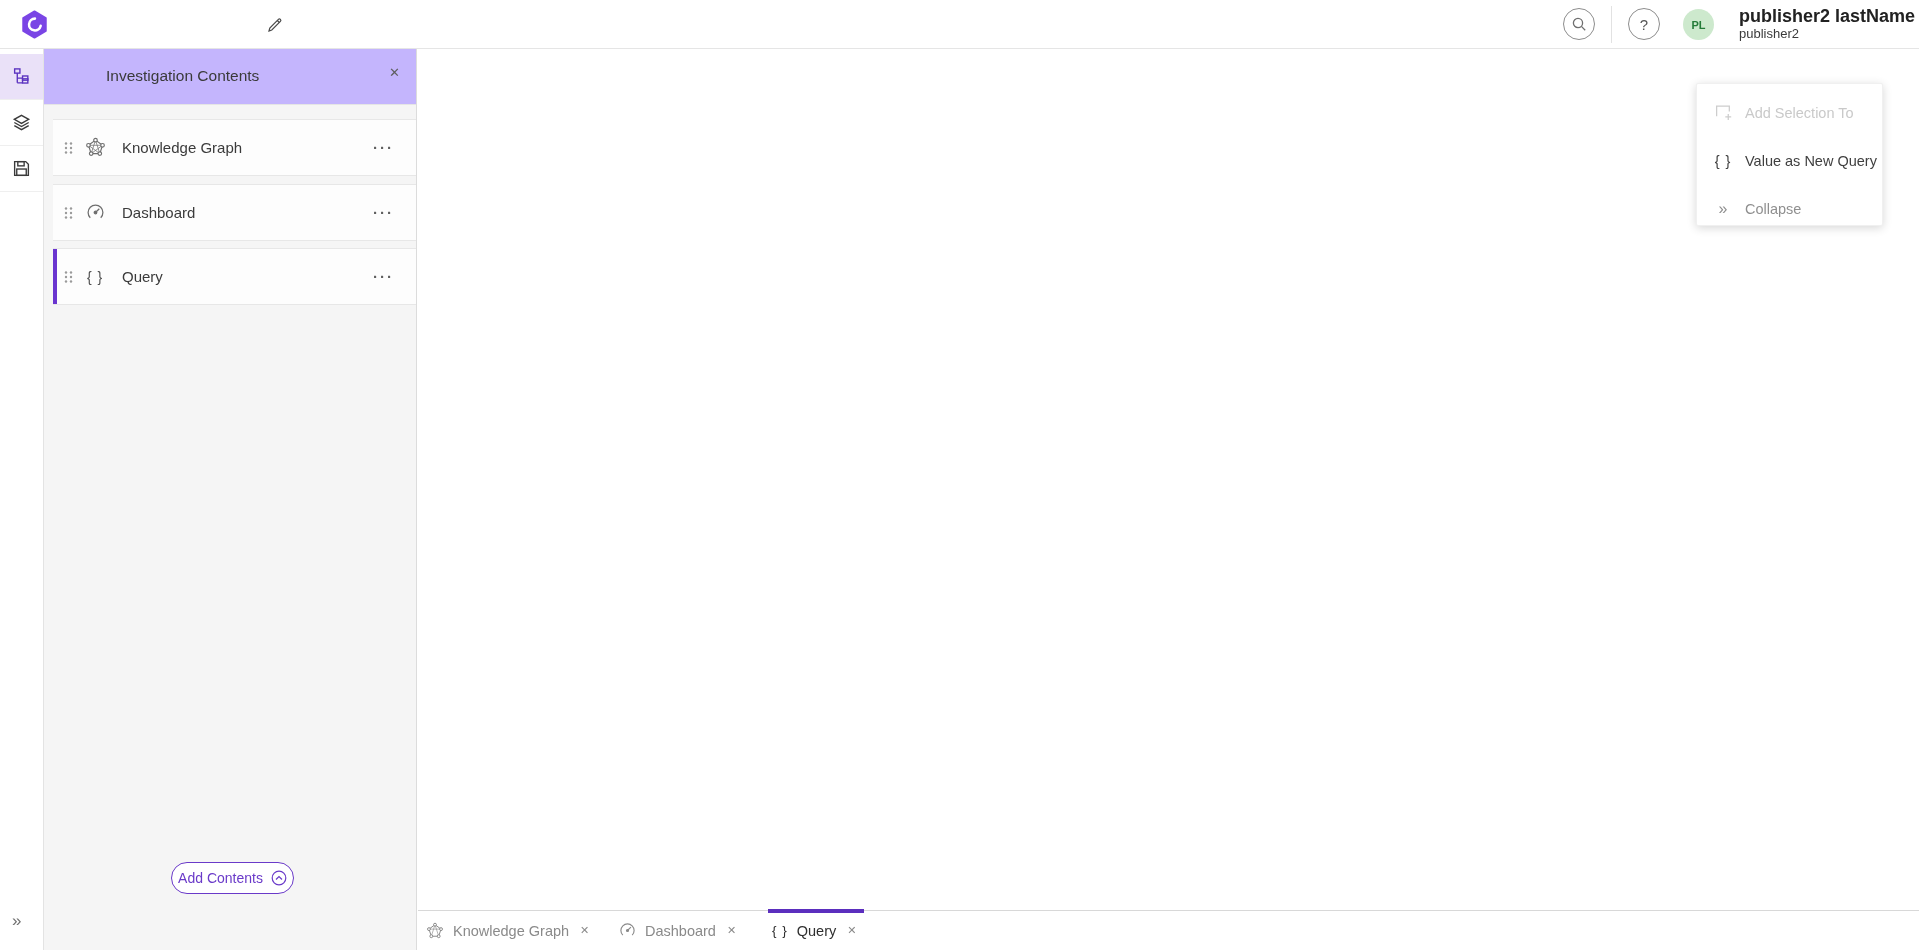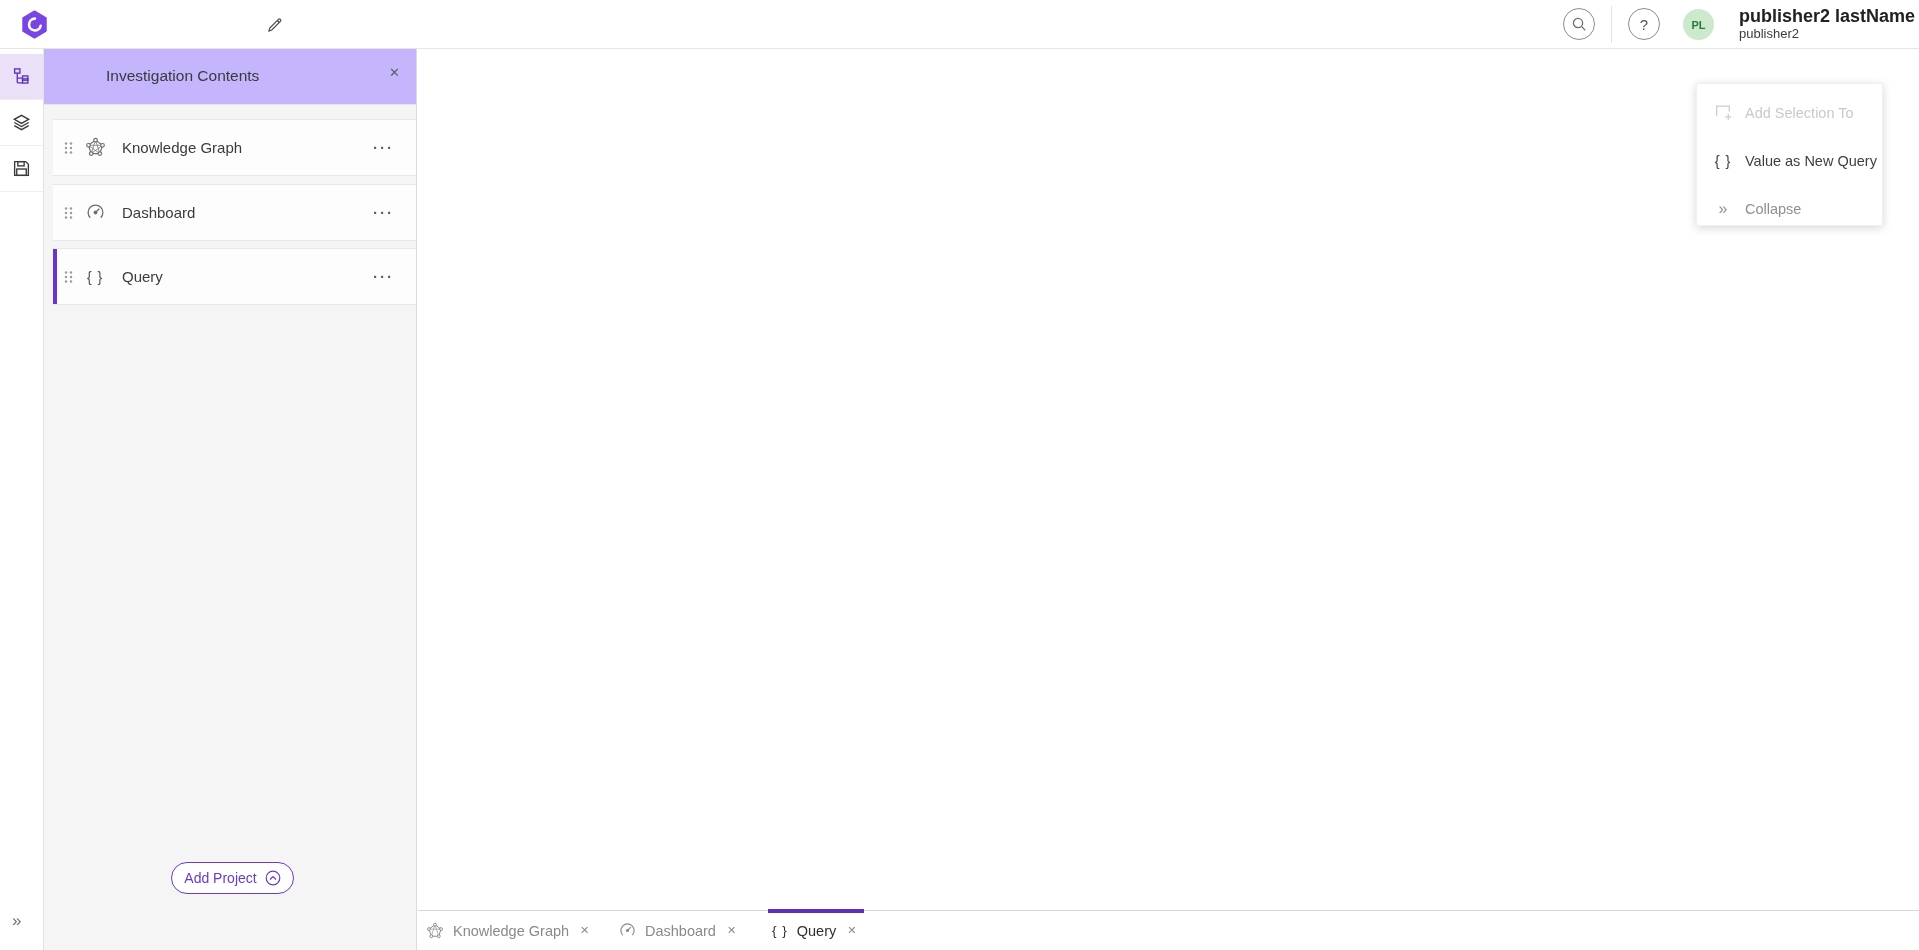--- a/index.html
+++ b/index.html
@@ -262,21 +262,21 @@
             <circle cx="2" cy="11.5" r="1.2"></circle>
             <circle cx="7" cy="11.5" r="1.2"></circle>
           </svg>
       </span>
       <span class="p-icn braces">{ }</span>
       <span class="p-label">Query</span>
       <button class="p-more"><span>···</span></button>
     </div>
 
     <button class="add-content">
-      <span>Add Project</span>
+      <span>Add Contents</span>
       <svg width="16" height="16" viewBox="0 0 16 16" fill="none" stroke="#6a3ac9" stroke-width="1.2">
         <circle cx="8" cy="8" r="6.8"></circle>
           <path d="M5 9.5 L8 6.5 L11 9.5"></path>
       </svg>
     </button>
   </div>
 
   <div class="abs main"></div>
 
   <div class="abs pg-title">Query</div>

